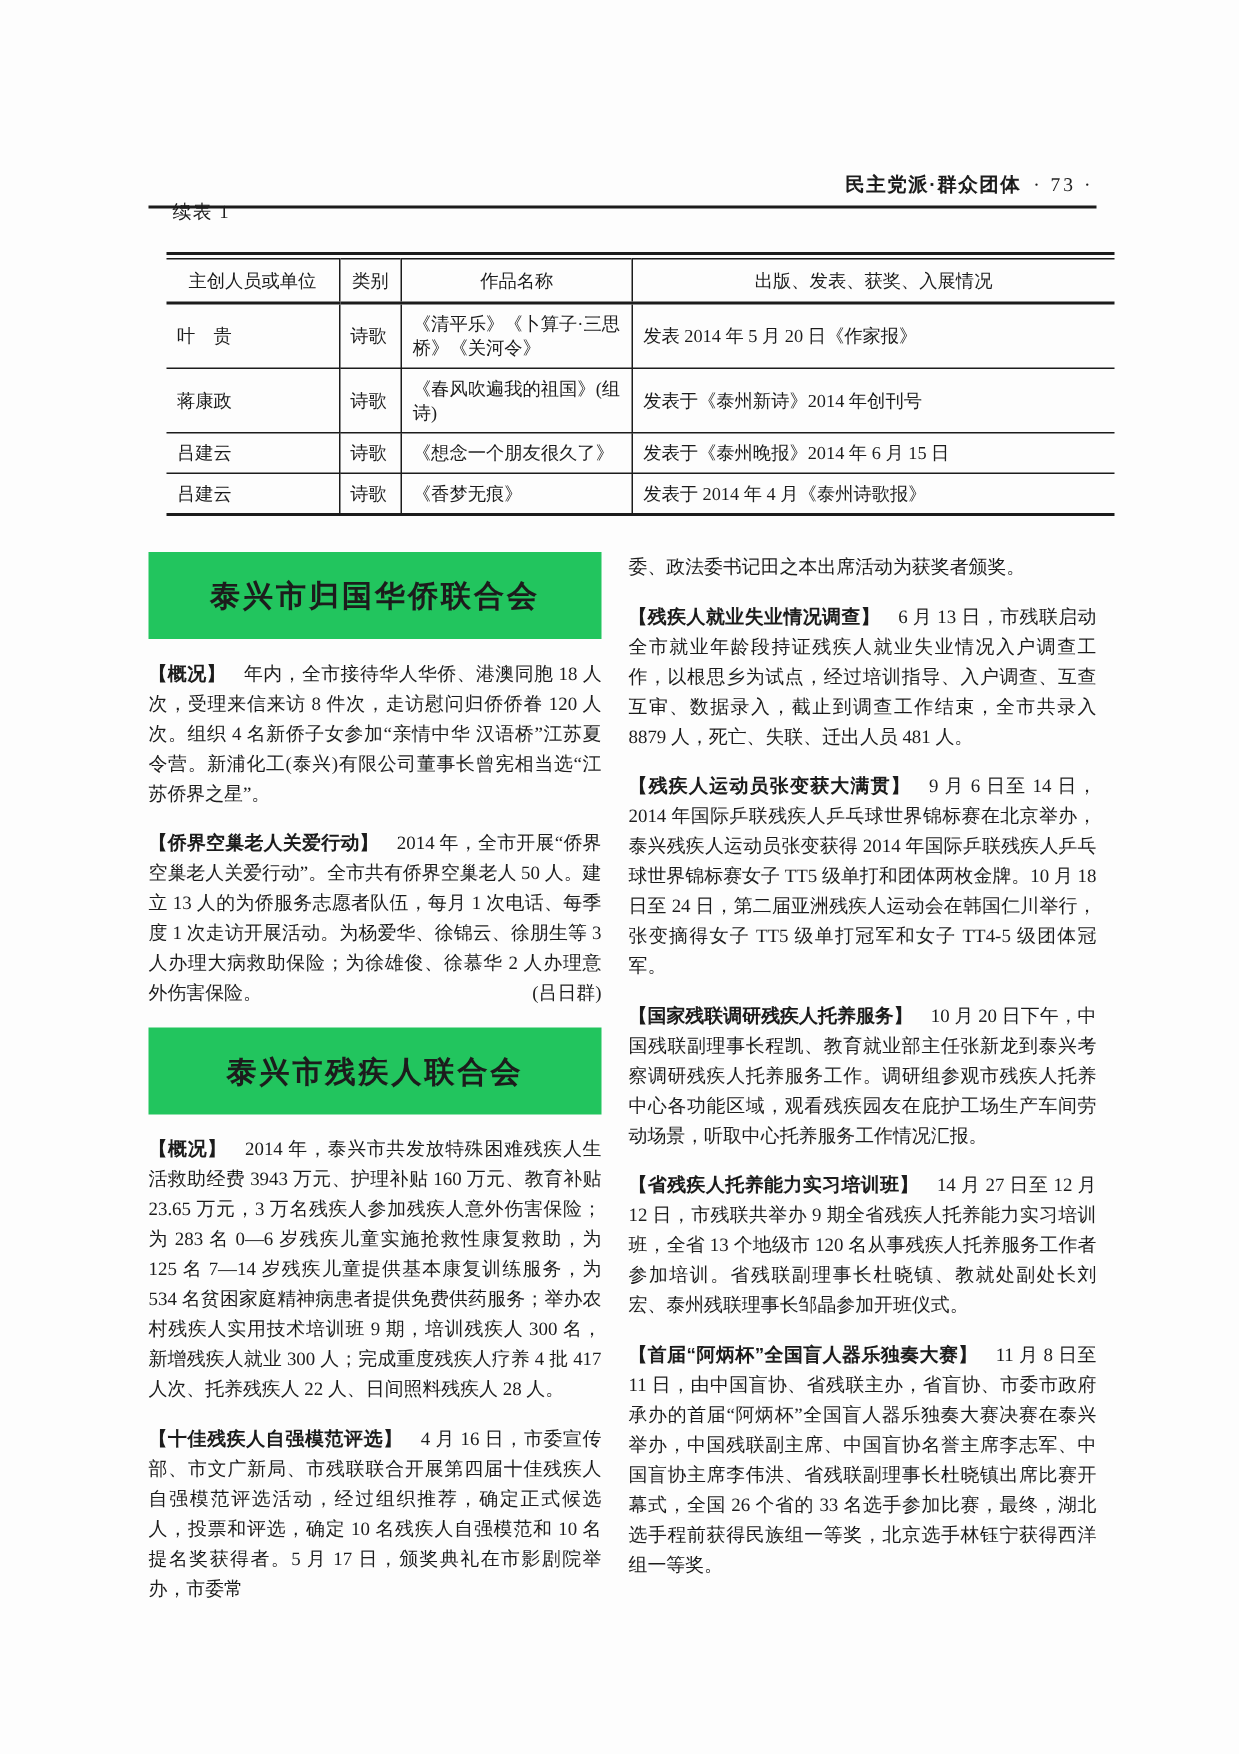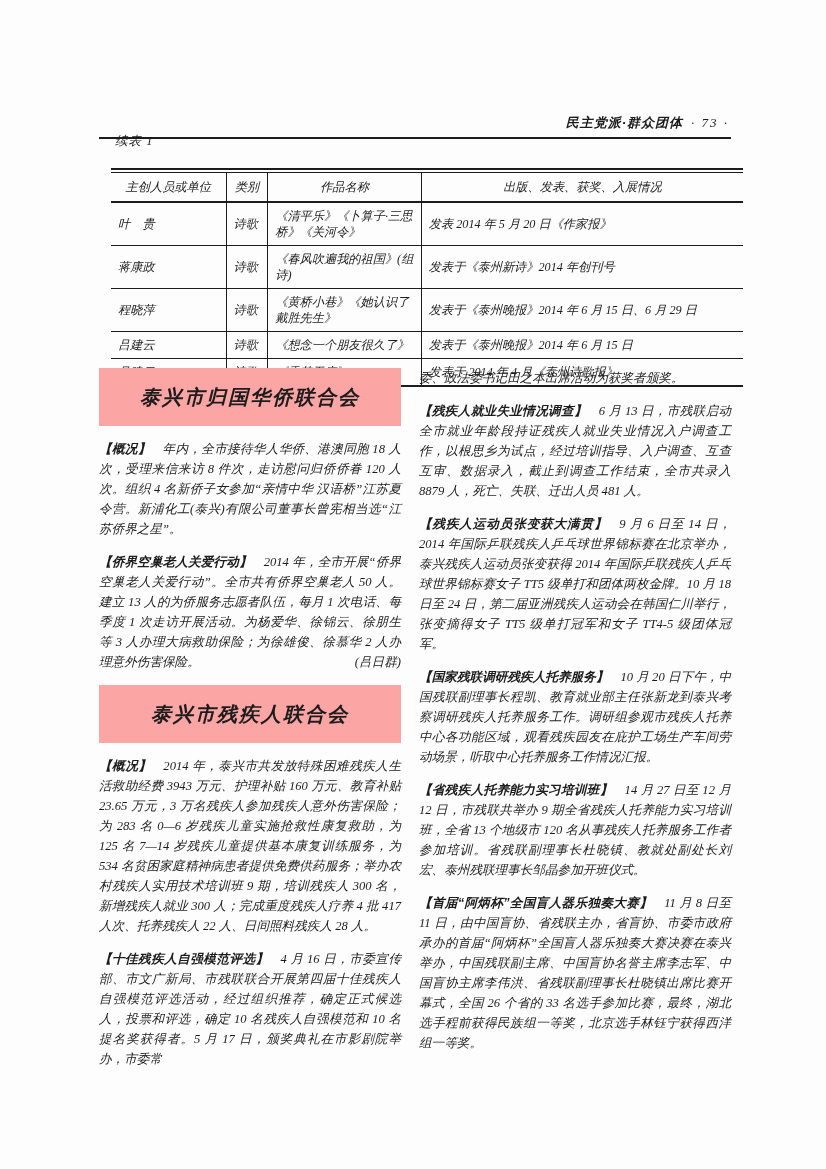--- a/index.html
+++ b/index.html
@@ -1,39 +1,39 @@
 <!DOCTYPE html>
 <html><head>
 <meta charset="utf-8">
 <style>
   html,body{margin:0;padding:0;}
   body{
     width:826px;height:1169px;position:relative;overflow:hidden;
     background:#fdfdfd;color:#1c1c1c;
     font-family:"Liberation Serif","DejaVu Serif",serif;
   }
-  .page{position:absolute;left:99px;top:0;width:632px;height:1169px;font-style:italic;}
+  .page{position:absolute;left:99px;top:0;width:632px;height:1169px;}
   .running-head{position:absolute;top:114px;right:2px;font-size:13px;white-space:nowrap;}
   .rh-label{font-family:"Liberation Sans","DejaVu Sans",sans-serif;font-weight:bold;letter-spacing:1px;}
   .rh-page{margin-left:8px;letter-spacing:2px;}
   .head-rule{position:absolute;top:137px;left:0;width:632px;border-top:2px solid #1c1c1c;}
   .table-caption{position:absolute;top:133px;left:16px;font-size:12.5px;letter-spacing:1px;}
   .table-wrap{position:absolute;top:168px;left:12px;width:632px;border-top:2px solid #1c1c1c;}
   table{width:100%;border-collapse:collapse;margin-top:2px;border-top:1px solid #1c1c1c;
         border-bottom:2px solid #1c1c1c;font-size:12.2px;line-height:16px;}
   th{font-weight:normal;text-align:center;border-bottom:2px solid #1c1c1c;padding:6px 4px;}
   td{border-bottom:1px solid #1c1c1c;padding:5px 7px;vertical-align:middle;}
   tr:last-child td{border-bottom:none;}
   .vline{border-right:1px solid #1c1c1c;}
   .center{text-align:left;}
   .columns{position:absolute;top:368px;left:0;width:632px;display:flex;gap:18px;}
   .col-left{width:302px;flex:0 0 302px;}
   .col-right{width:312px;flex:0 0 312px;}
   .section-box{
-    background:#fca5a5;text-align:center;
+    background:#22c55e;text-align:center;
     font-family:"Liberation Sans","DejaVu Sans",sans-serif;font-weight:bold;
     font-size:20px;letter-spacing:2px;padding:16px 0 15px;margin:0 0 13px;
   }
   .section-box.second{margin-top:10px;}
   p.entry{margin:0 0 13px;font-size:12.6px;line-height:20px;text-align:justify;}
   p.entry:last-child{margin-bottom:0;}
   .ehead{font-family:"Liberation Sans","DejaVu Sans",sans-serif;font-weight:bold;margin-right:12px;}
   .byline{float:right;}
 </style>
 </head>
@@ -69,26 +69,20 @@
           <td class="vline">叶　贵</td>
           <td class="vline center">诗歌</td>
           <td class="vline">《清平乐》《卜算子·三思桥》《关河令》</td>
           <td>发表 2014 年 5 月 20 日《作家报》</td>
         </tr>
         <tr>
           <td class="vline">蒋康政</td>
           <td class="vline center">诗歌</td>
           <td class="vline">《春风吹遍我的祖国》(组诗)</td>
           <td>发表于《泰州新诗》2014 年创刊号</td>
-        </tr>
-        <tr>
-          <td class="vline">程晓萍</td>
-          <td class="vline center">诗歌</td>
-          <td class="vline">《黄桥小巷》《她认识了戴胜先生》</td>
-          <td>发表于《泰州晚报》2014 年 6 月 15 日、6 月 29 日</td>
         </tr>
         <tr>
           <td class="vline">吕建云</td>
           <td class="vline center">诗歌</td>
           <td class="vline">《想念一个朋友很久了》</td>
           <td>发表于《泰州晚报》2014 年 6 月 15 日</td>
         </tr>
         <tr>
           <td class="vline">吕建云</td>
           <td class="vline center">诗歌</td>

